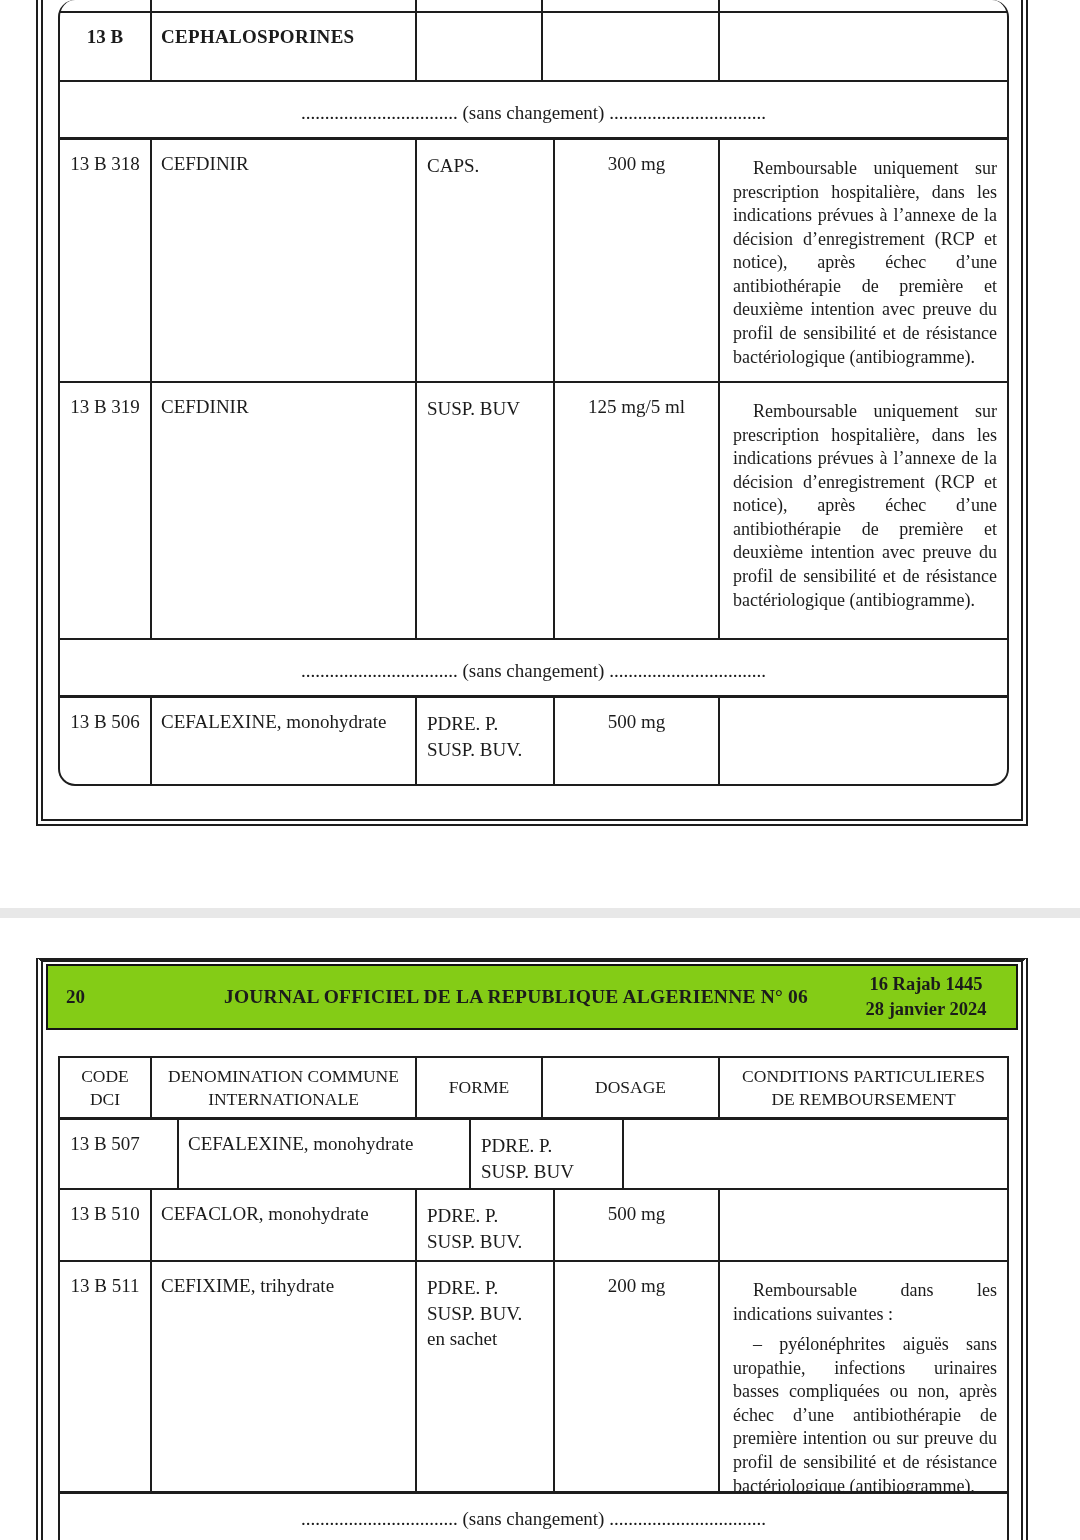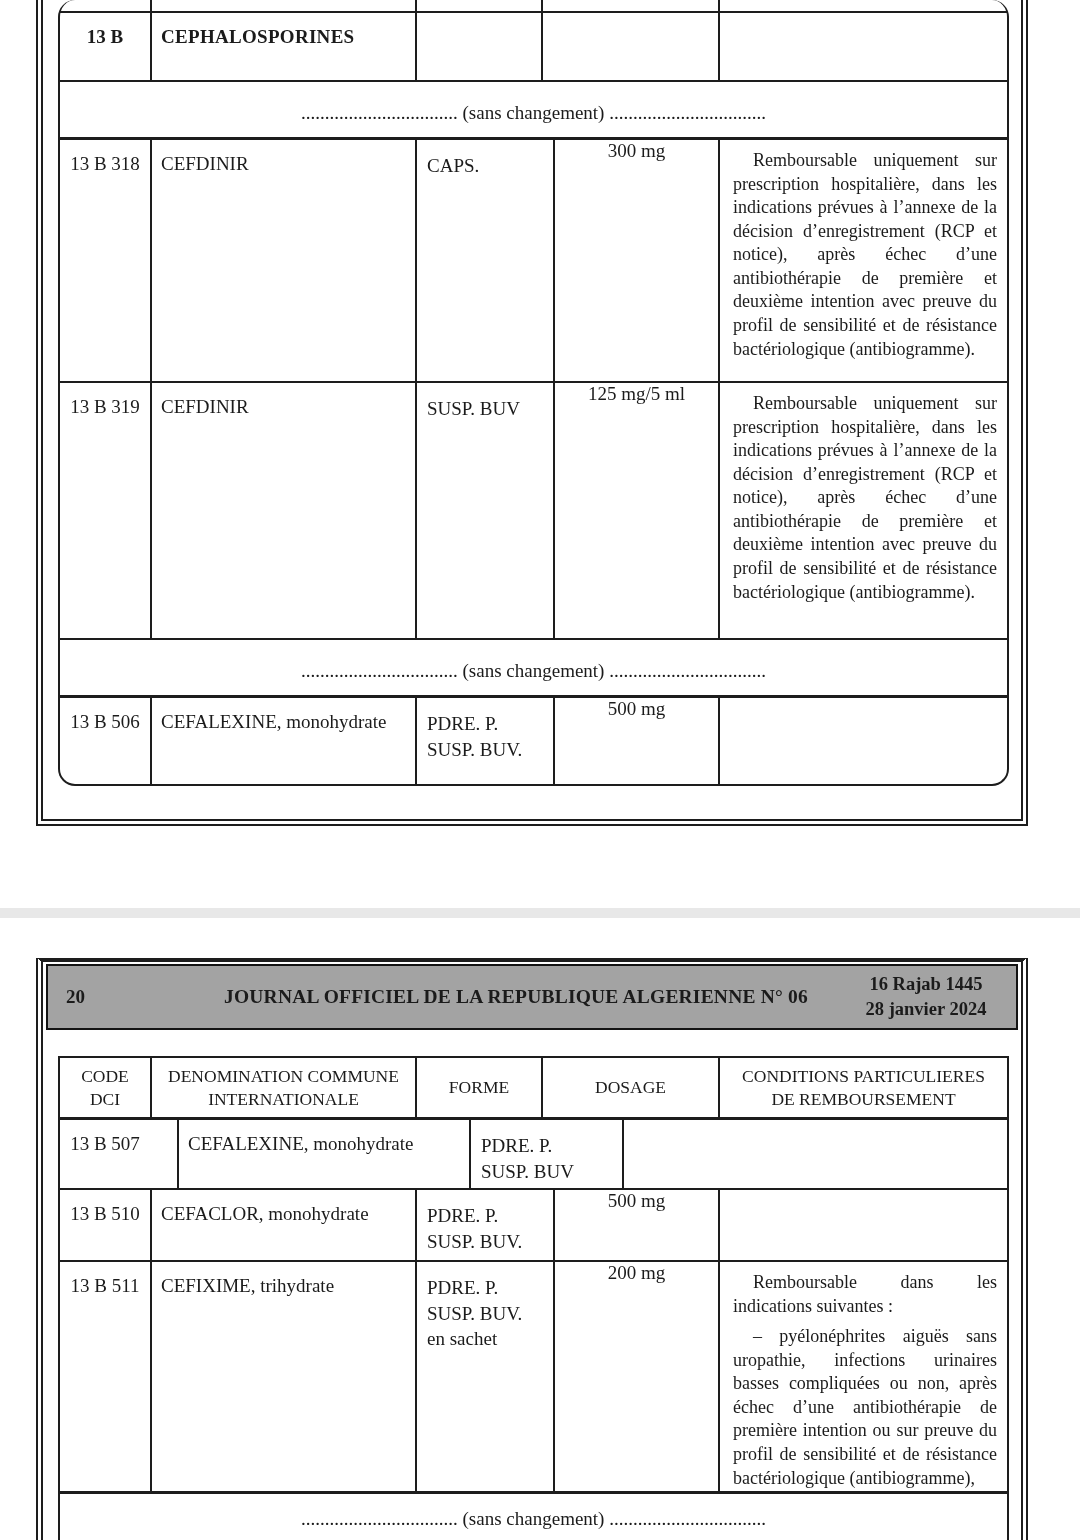--- a/index.html
+++ b/index.html
@@ -15,42 +15,42 @@
     border-left:7px double #1d1d1d;border-right:7px double #1d1d1d;border-bottom:7px double #1d1d1d;
   }
   .page2{
     top:958px;height:582px;overflow:hidden;
     border-left:7px double #1d1d1d;border-right:7px double #1d1d1d;border-top:4px solid #1d1d1d;
   }
   .page-separator{position:absolute;left:0;top:908px;width:1080px;height:10px;background:#e8e8e8;}
 
   
   .jo-band{
-    margin:2px 3px 0 3px;height:62px;background:#a3a3a3;border:2px solid #141414;
+    margin:2px 3px 0 3px;height:62px;background:#84cc16;border:2px solid #141414;
     display:flex;align-items:center;
   }
   .jo-pagenum{width:120px;padding-left:18px;font-weight:bold;font-size:19px;}
   .jo-title{flex:1;text-align:center;font-weight:bold;font-size:19.5px;letter-spacing:.2px;}
   .jo-date{width:160px;padding-right:10px;text-align:center;font-weight:bold;font-size:18.5px;line-height:1.35;}
 
   
   .jtable{margin-left:15px;width:947px;border:2px solid #1d1d1d;box-sizing:content-box;background:#fff;}
   .jtable.p1{border-top:none;border-radius:17px;}
   .jtable.p2{margin-top:26px;}
   .trow{display:grid;grid-template-columns:90px 265px 126px 177px 289px;border-bottom:2px solid #1d1d1d;box-sizing:border-box;}
   .trow:last-child{border-bottom:none;}
   .trow .cell{border-left:2px solid #1d1d1d;box-sizing:border-box;overflow:hidden;}
   .trow .cell:first-child{border-left:none;}
   .thick{border-bottom-width:3px;}
 
   .c-code{text-align:center;padding-top:13px;font-size:19px;}
   .c-name{padding:13px 6px 0 9px;font-size:19px;}
   .c-forme{padding:13px 4px 0 10px;font-size:19px;line-height:1.35;white-space:pre-line;}
-  .c-dose{text-align:center;font-size:19px;margin-left:12px;}
-  .c-cond{padding:9px 10px 0 13px;font-size:18px;line-height:1.31;text-align:justify;}
+  .c-dose{text-align:center;padding-top:13px;font-size:19px;margin-left:12px;}
+  .c-cond{padding:17px 10px 0 13px;font-size:18px;line-height:1.31;text-align:justify;}
   .c-cond p{margin:0;text-indent:20px;}
   .c-cond p + p{margin-top:7px;}
 
   .section-code{font-weight:bold;}
   .section-name{font-weight:bold;letter-spacing:.3px;}
   .sans-row{display:block;text-align:center;font-size:19px;padding:20px 0 0 0;height:35px;border-bottom:3px solid #1d1d1d;box-sizing:content-box;}
   .sans-row.cut{border-bottom:none;height:50px;padding-top:14px;}
   .sliver{height:13px;}
   .sliver .cell{height:13px;}
 

